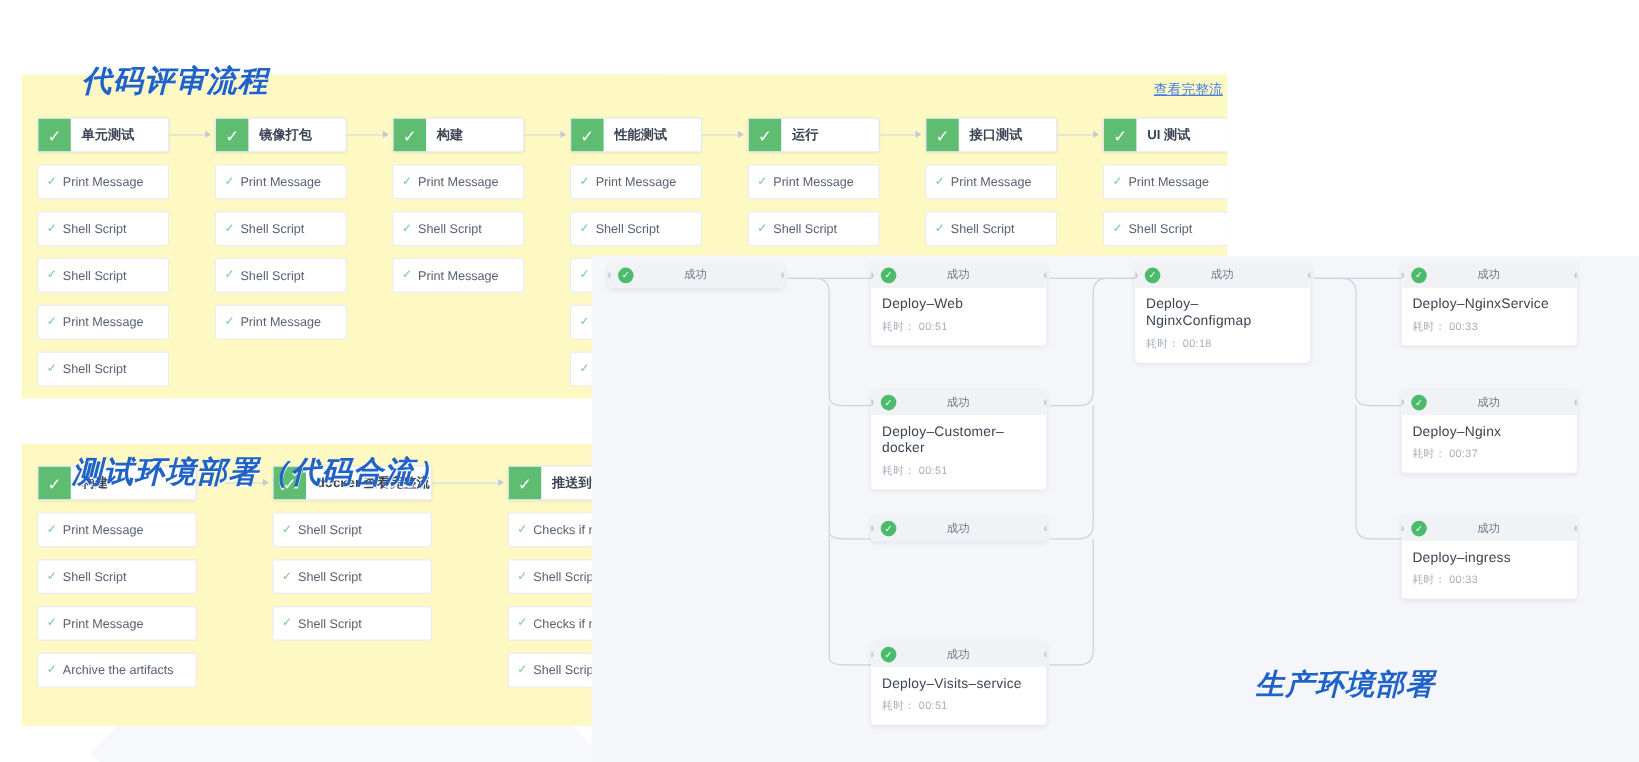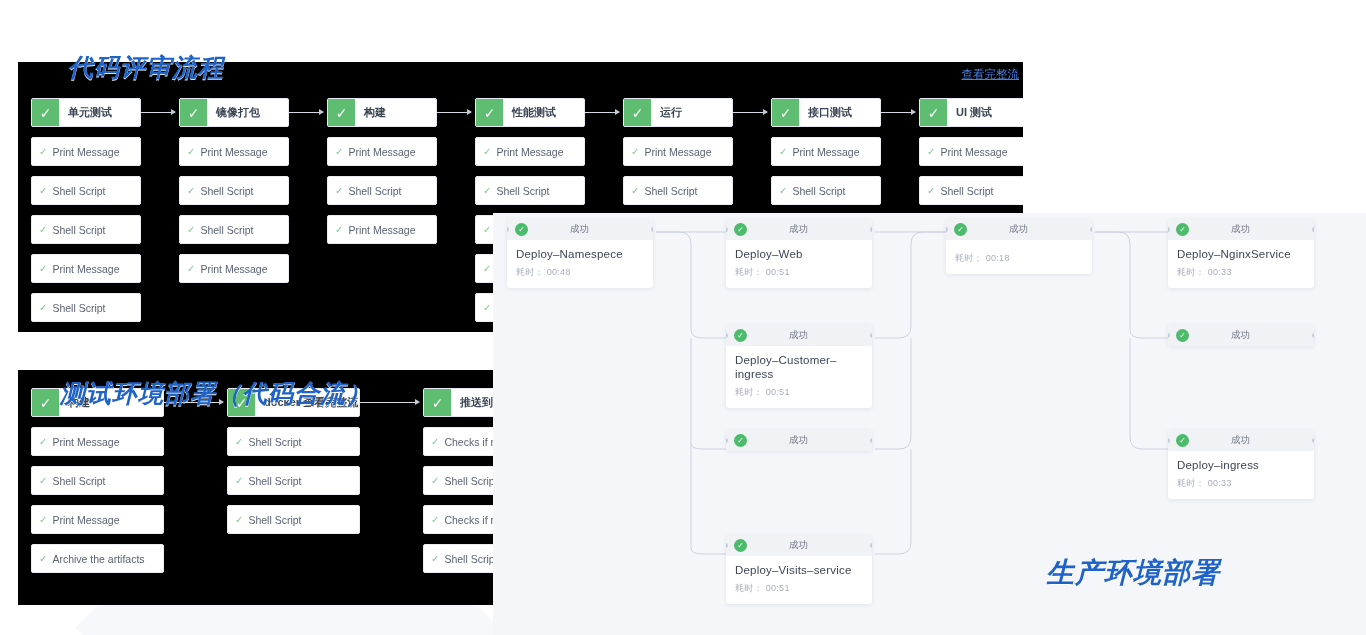--- a/index.html
+++ b/index.html
@@ -17,24 +17,24 @@
 
   
   .sec-title{
     position:absolute;font-style:italic;font-weight:bold;
     color:#1f62c8;letter-spacing:1px;white-space:nowrap;
     text-shadow:0 1px 0 rgba(255,255,255,.9);
     margin-top:44px;
   }
   #title-code-review{left:68px;top:7px;font-size:25px;}
   #title-test-deploy{left:60px;top:333px;font-size:25px;}
-  #title-prod-deploy{left:1046px;top:510px;font-size:28px;}
-
-  
-  .panel{position:absolute;background:#000000;overflow:hidden;}
+  #title-prod-deploy{left:1046px;top:510px;font-size:24px;}
+
+  
+  .panel{position:absolute;background:#fef9c3;overflow:hidden;}
   #panel-code-review{left:18px;top:62px;width:1005px;height:270px;}
   #panel-test-deploy{left:18px;top:370px;width:620px;height:235px;}
 
   .full-link{
     position:absolute;right:0px;top:5px;font-size:11.5px;color:#4a7fe0;
     text-decoration:underline;white-space:nowrap;cursor:pointer;
   }
 
   
   .stage-col{position:absolute;top:36px;width:100px;}
@@ -359,24 +359,20 @@
       <path d="M602,19 L675,19"></path>
       <path d="M637,125 L637,224 Q637,236 649,236 L675,236"></path>
     </g>
   </svg>
   <div id="pd-cards">
       <div class="dcard" style="left: 14px; top: 6px;">
         <div class="dhead">
           <span class="ok">✓</span>
           <span class="status">成功</span>
         </div>
-        <div class="dbody">
-          <div class="dname">Deploy–Namespece</div>
-          <div class="dtime">耗时： 00:48</div>
-        </div>
         <span class="port l"></span>
         <span class="port r"></span>
       </div>
       <div class="dcard" style="left: 233px; top: 6px;">
         <div class="dhead">
           <span class="ok">✓</span>
           <span class="status">成功</span>
         </div>
         <div class="dbody">
           <div class="dname">Deploy–Web</div>
@@ -384,20 +380,21 @@
         </div>
         <span class="port l"></span>
         <span class="port r"></span>
       </div>
       <div class="dcard" style="left: 453px; top: 6px;">
         <div class="dhead">
           <span class="ok">✓</span>
           <span class="status">成功</span>
         </div>
         <div class="dbody">
+          <div class="dname">Deploy–NginxConfigmap</div>
           <div class="dtime">耗时： 00:18</div>
         </div>
         <span class="port l"></span>
         <span class="port r"></span>
       </div>
       <div class="dcard" style="left: 675px; top: 6px;">
         <div class="dhead">
           <span class="ok">✓</span>
           <span class="status">成功</span>
         </div>
@@ -407,30 +404,34 @@
         </div>
         <span class="port l"></span>
         <span class="port r"></span>
       </div>
       <div class="dcard" style="left: 233px; top: 112px;">
         <div class="dhead">
           <span class="ok">✓</span>
           <span class="status">成功</span>
         </div>
         <div class="dbody">
-          <div class="dname">Deploy–Customer–ingress</div>
+          <div class="dname">Deploy–Customer–docker</div>
           <div class="dtime">耗时： 00:51</div>
         </div>
         <span class="port l"></span>
         <span class="port r"></span>
       </div>
       <div class="dcard" style="left: 675px; top: 112px;">
         <div class="dhead">
           <span class="ok">✓</span>
           <span class="status">成功</span>
+        </div>
+        <div class="dbody">
+          <div class="dname">Deploy–Nginx</div>
+          <div class="dtime">耗时： 00:37</div>
         </div>
         <span class="port l"></span>
         <span class="port r"></span>
       </div>
       <div class="dcard" style="left: 233px; top: 217px;">
         <div class="dhead">
           <span class="ok">✓</span>
           <span class="status">成功</span>
         </div>
         <span class="port l"></span>

